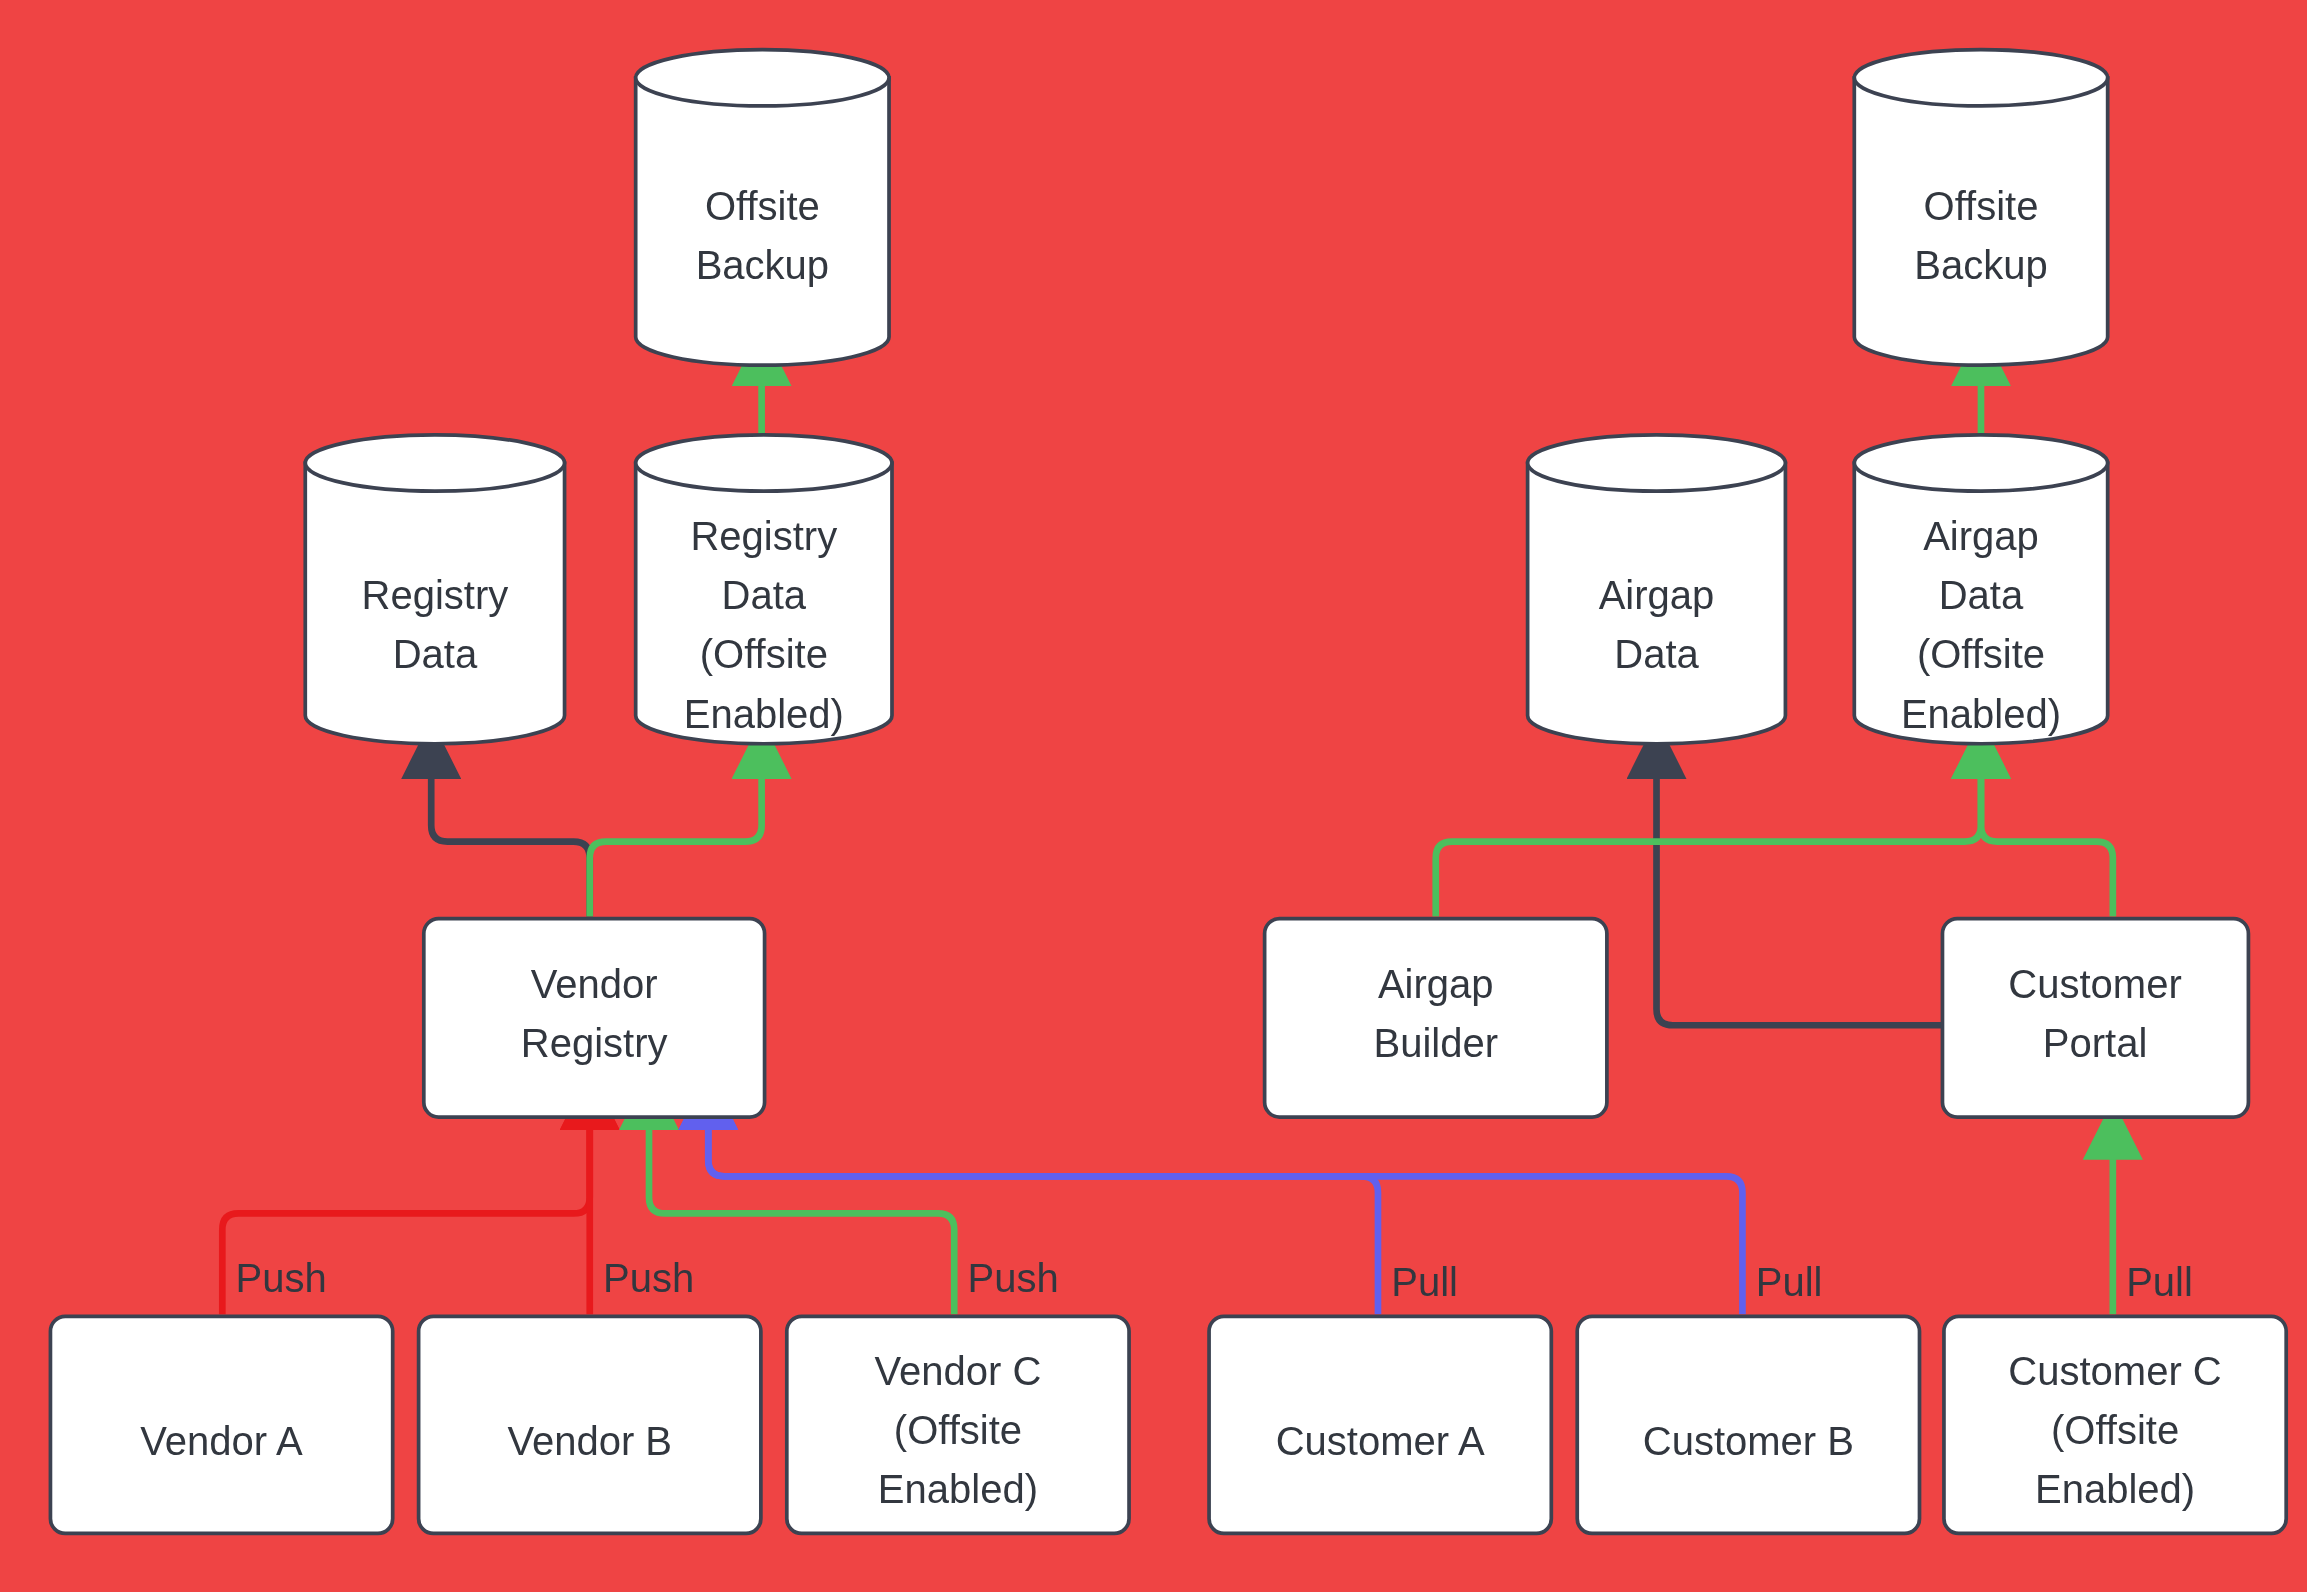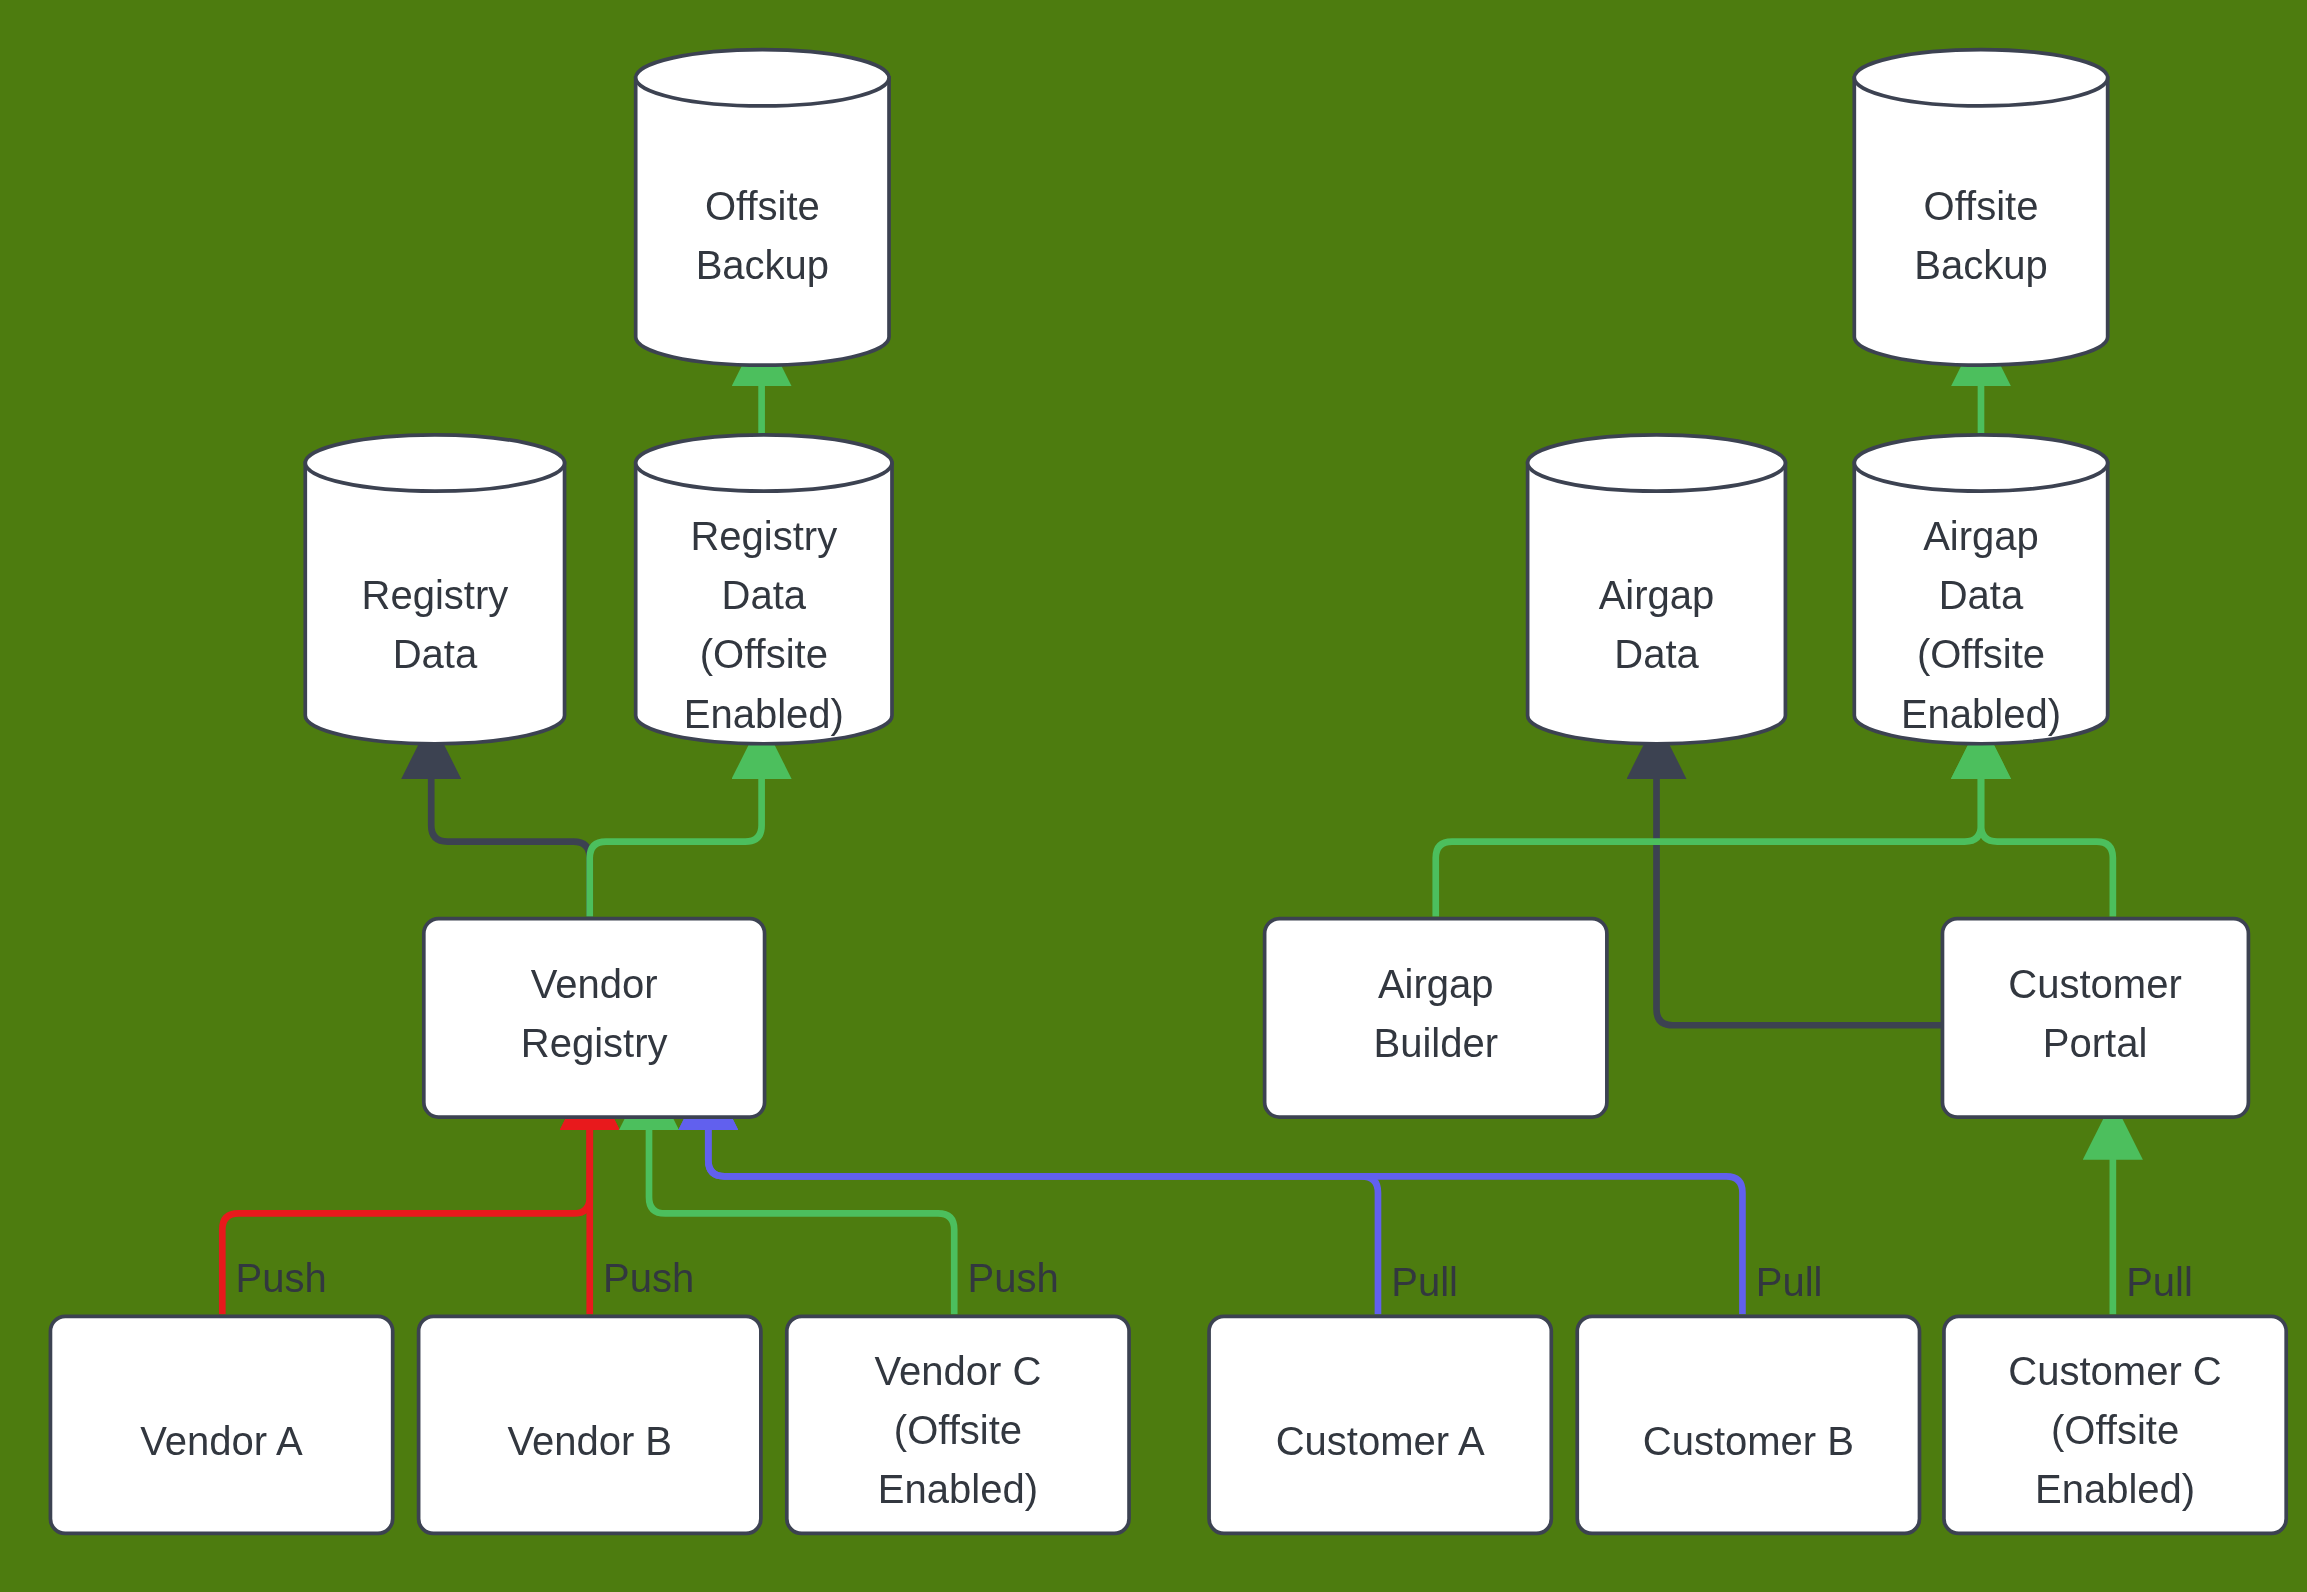--- a/index.html
+++ b/index.html
@@ -1,20 +1,20 @@
 <!DOCTYPE html>
 <html style="font-size:12px"><head>
 <meta charset="utf-8">
 <style>
   html,body{margin:0;padding:0;background:#ffffff;}
   body{
     width:2307px;height:1592px;overflow:hidden;
     font-family:"Liberation Sans","DejaVu Sans",sans-serif;
   }
-  #stage{position:relative;width:2307px;height:1592px;background:#4d7c0f;}
+  #stage{position:relative;width:2307px;height:1592px;background:#ef4444;}
   svg#diagram{position:absolute;left:0;top:0;width:2307px;height:1592px;display:block;}
   .node-stroke{fill:#ffffff;stroke:#3c4251;stroke-width:5;}
   .cyl-body{fill:#ffffff;stroke:#3c4251;stroke-width:5;}
   .cyl-top{fill:#ffffff;stroke:#3c4251;stroke-width:5;}
   .nodetext{
     fill:#32373f;font-family:"Liberation Sans","DejaVu Sans",sans-serif;
     font-size:54px;text-anchor:middle;dominant-baseline:middle;
     pointer-events:none;
   }
   .edgelabel{

